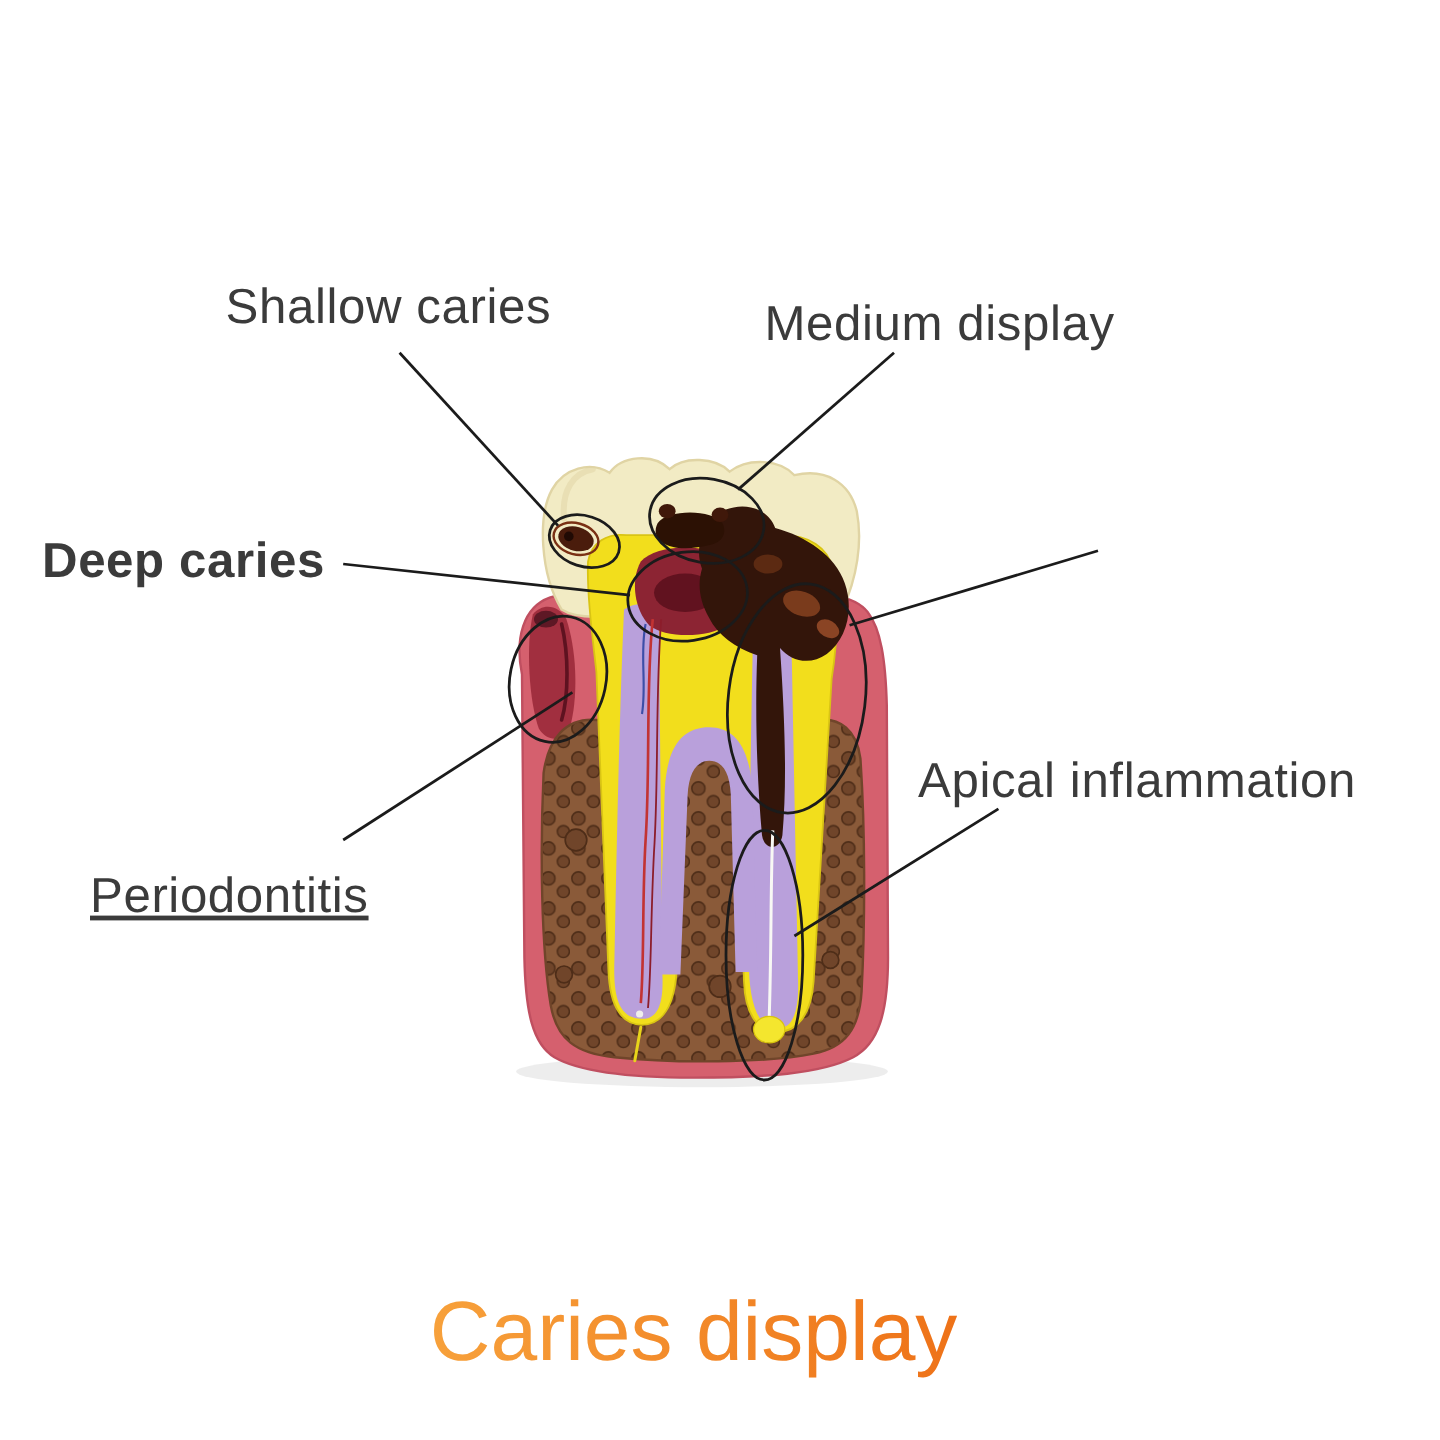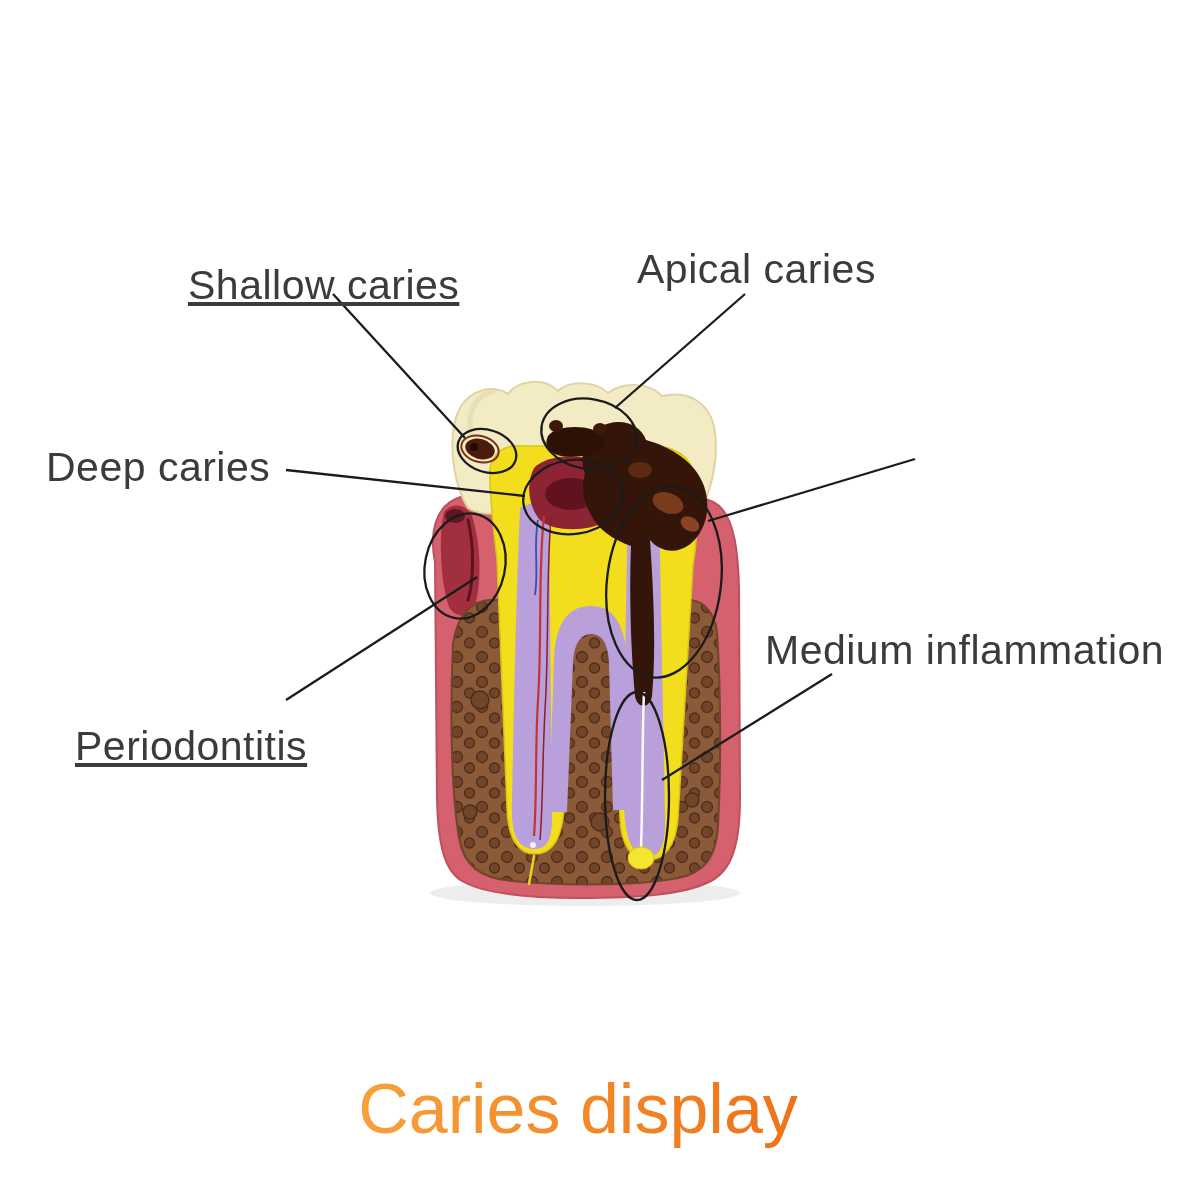--- a/index.html
+++ b/index.html
@@ -23,23 +23,23 @@
   }
   .callout-label {
     position: absolute;
     z-index: 2;
     font-size: 41px;
     color: var(--label-text, #3b3b3b);
     letter-spacing: 0.5px;
     white-space: nowrap;
     font-weight: 400;
   }
-  #label-shallow      { left: 188px;  top: 262px; text-decoration: underline; }
+  #label-shallow      { left: 188px;  top: 232px; }
   #label-medium       { left: 637px;  top: 246px; }
-  #label-deep         { left: 46px;   top: 444px; }
+  #label-deep         { left: 35px;   top: 444px; font-weight: bold; }
   #label-pulpitis     { left: 920px;  top: 422px; }
   #label-periodontitis{ left: 75px;   top: 723px; text-decoration: underline; }
   #label-apical       { left: 765px;  top: 627px; }
 </style>
 </head>
 <body>
 
 <div id="stage">
 
   <svg id="model-svg" width="1200" height="1200" viewBox="0 0 1200 1200">
@@ -159,18 +159,18 @@
       <g>
         <line x1="832" y1="674" x2="662" y2="780"></line>
         <ellipse cx="637" cy="796" rx="32" ry="104"></ellipse>
       </g>
     </g>
 
     <text x="578" y="1133" text-anchor="middle" font-family="Liberation Sans, sans-serif" font-size="70" fill="url(#titleGrad)">Caries display</text>
   </svg>
 
   <div class="callout-label" id="label-shallow">Shallow caries</div>
-  <div class="callout-label" id="label-medium">Apical caries</div>
+  <div class="callout-label" id="label-medium">Medium display</div>
   <div class="callout-label" id="label-deep">Deep caries</div>
   <div class="callout-label" id="label-periodontitis">Periodontitis</div>
-  <div class="callout-label" id="label-apical">Medium inflammation</div>
+  <div class="callout-label" id="label-apical">Apical inflammation</div>
 
 </div>
 
 </body></html>

